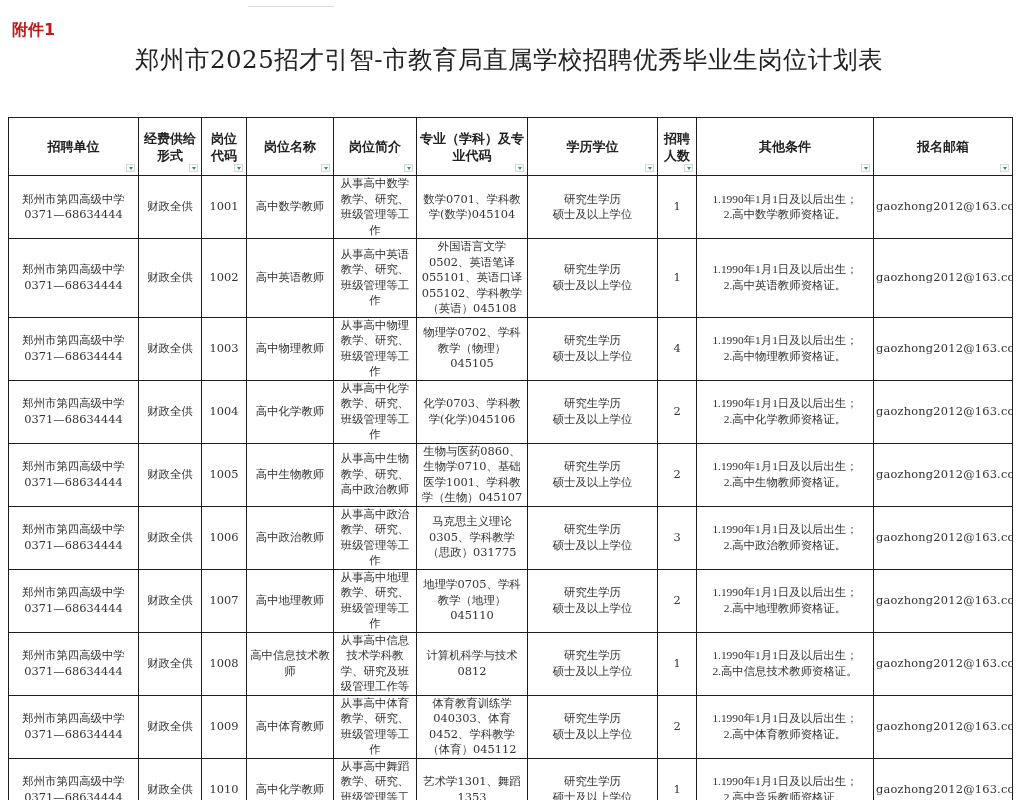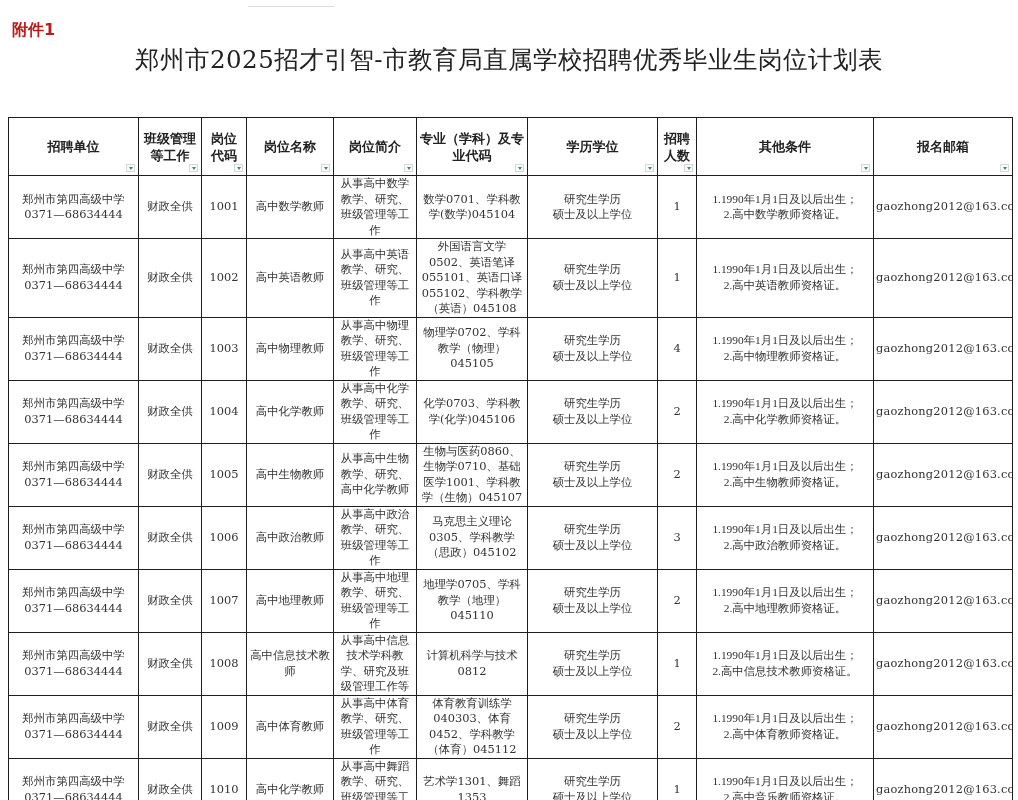--- a/index.html
+++ b/index.html
@@ -74,21 +74,21 @@
     <col style="width:83px">
     <col style="width:111px">
     <col style="width:130px">
     <col style="width:39px">
     <col style="width:177px">
     <col style="width:139px">
   </colgroup>
   <thead>
     <tr>
       <th><span class="hdr-text">招聘单位</span><span class="filter-btn"></span></th>
-      <th><span class="hdr-text" style="width:56px">班级管理等工作</span><span class="filter-btn"></span></th>
+      <th><span class="hdr-text" style="width:56px">经费供给形式</span><span class="filter-btn"></span></th>
       <th><span class="hdr-text" style="width:28px">岗位代码</span><span class="filter-btn"></span></th>
       <th><span class="hdr-text">岗位名称</span><span class="filter-btn"></span></th>
       <th><span class="hdr-text">岗位简介</span><span class="filter-btn"></span></th>
       <th><span class="hdr-text" style="width:106px">专业（学科）及专业代码</span><span class="filter-btn"></span></th>
       <th><span class="hdr-text">学历学位</span><span class="filter-btn"></span></th>
       <th><span class="hdr-text" style="width:28px">招聘人数</span><span class="filter-btn"></span></th>
       <th><span class="hdr-text">其他条件</span><span class="filter-btn"></span></th>
       <th><span class="hdr-text">报名邮箱</span><span class="filter-btn"></span></th>
     </tr>
   </thead>
@@ -182,21 +182,21 @@
   </tr>
 
   <tr>
     <td>
           <div>郑州市第四高级中学</div>
           <div>0371—68634444</div>
         </td>
     <td>财政全供</td>
     <td class="code">1005</td>
     <td>高中生物教师</td>
-    <td class="intro">从事高中生物教学、研究、高中化学教师</td>
+    <td class="intro">从事高中生物教学、研究、高中政治教师</td>
     <td class="major">生物与医药0860、生物学0710、基础医学1001、学科教学（生物）045107</td>
     <td>
           <div>研究生学历</div>
           <div>硕士及以上学位</div>
         </td>
     <td class="count">2</td>
     <td class="cond">
           <div>1.1990年1月1日及以后出生；</div>
           <div>2.高中生物教师资格证。</div>
         </td>
@@ -205,21 +205,21 @@
 
   <tr>
     <td>
           <div>郑州市第四高级中学</div>
           <div>0371—68634444</div>
         </td>
     <td>财政全供</td>
     <td class="code">1006</td>
     <td>高中政治教师</td>
     <td class="intro">从事高中政治教学、研究、班级管理等工作</td>
-    <td class="major">马克思主义理论0305、学科教学（思政）045102</td>
+    <td class="major">马克思主义理论0305、学科教学（思政）031775</td>
     <td>
           <div>研究生学历</div>
           <div>硕士及以上学位</div>
         </td>
     <td class="count">3</td>
     <td class="cond">
           <div>1.1990年1月1日及以后出生；</div>
           <div>2.高中政治教师资格证。</div>
         </td>
     <td class="email">gaozhong2012@163.com</td>

